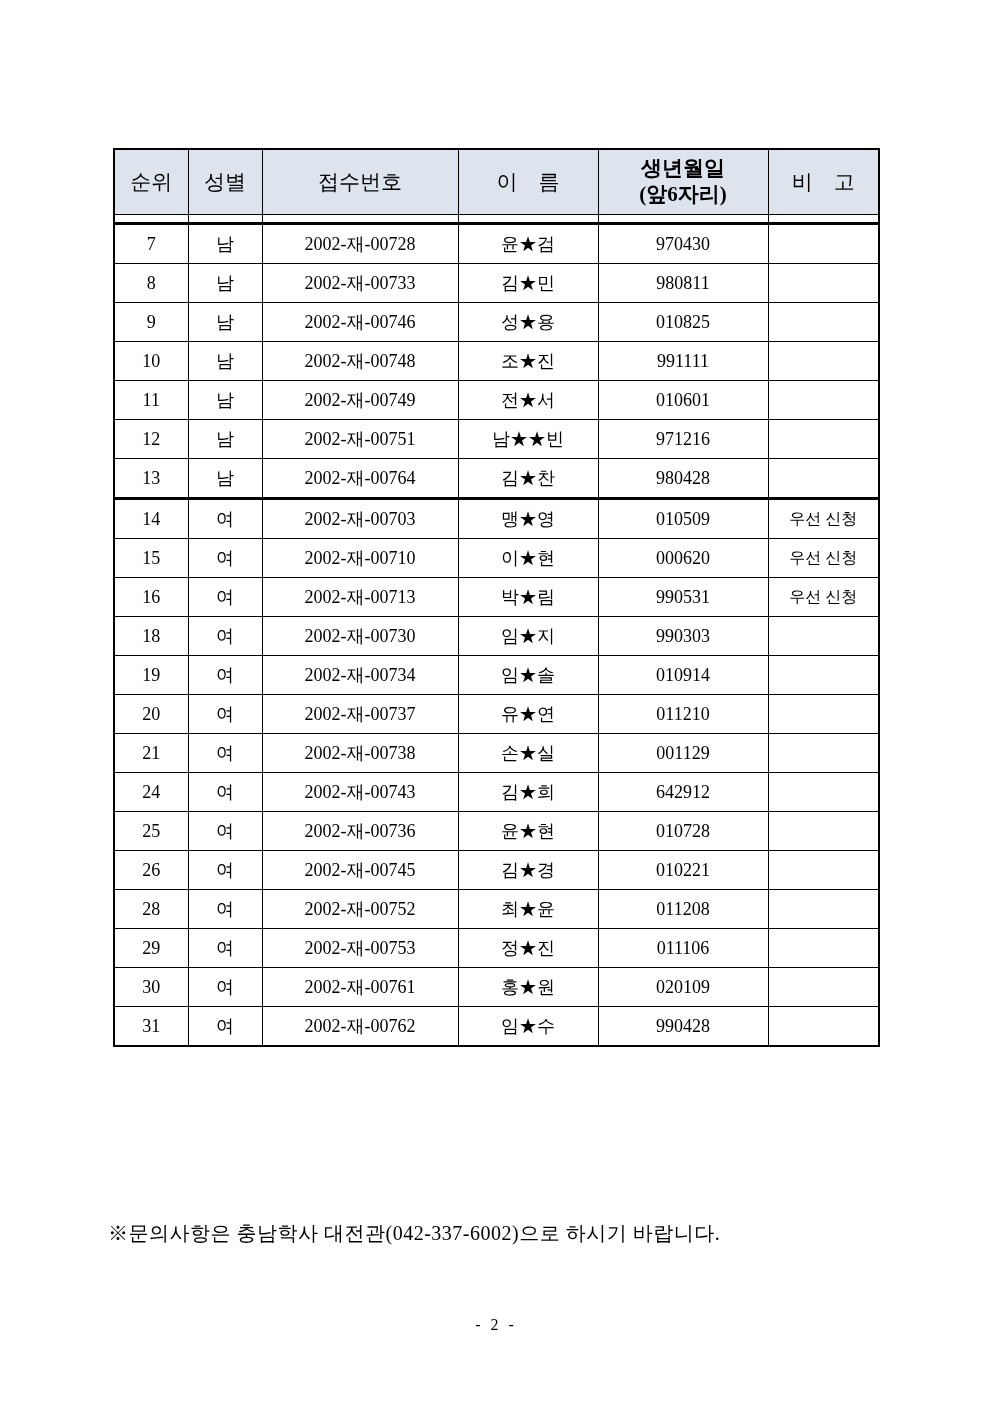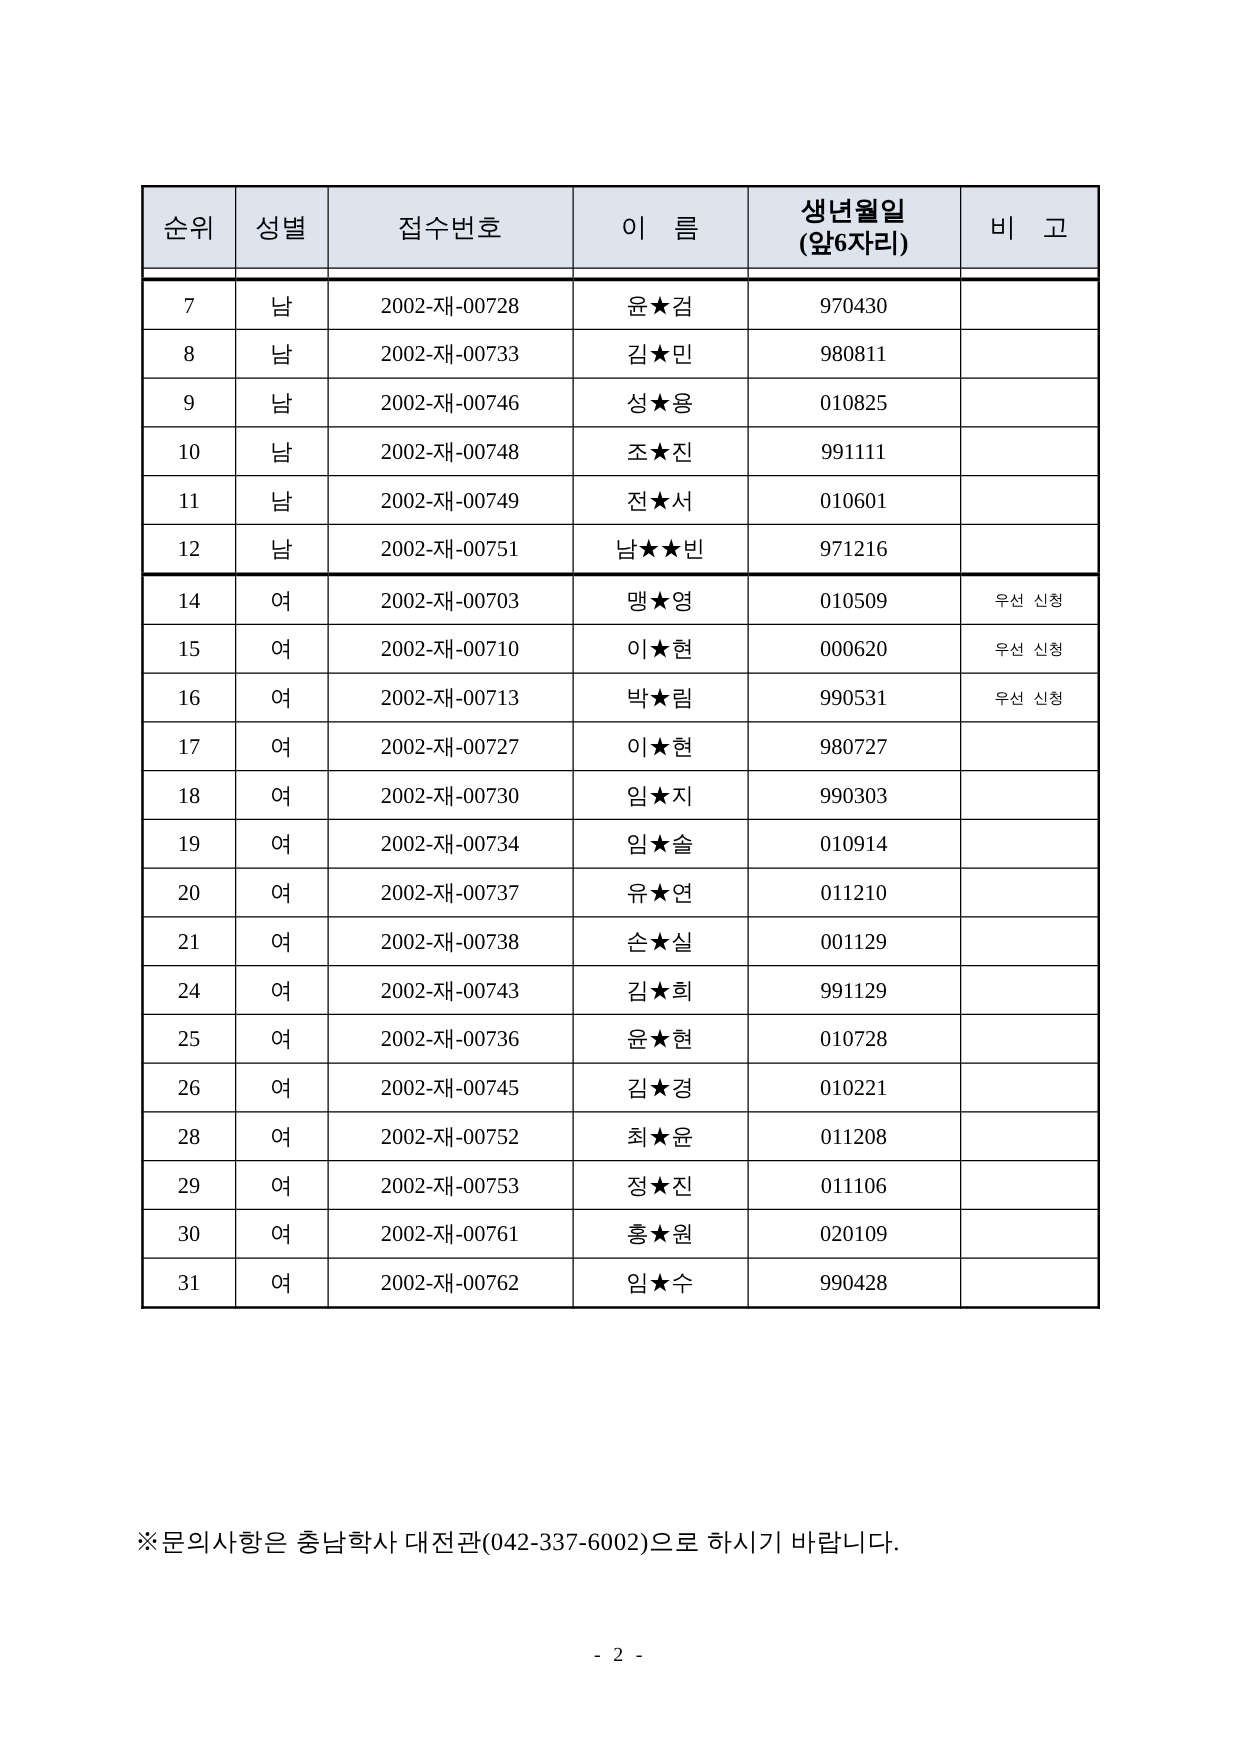--- a/index.html
+++ b/index.html
@@ -54,22 +54,21 @@
     background:#ffffff;
     border-top:1px solid var(--border-color);
     border-bottom:3px solid var(--border-color);
   }
   .roster tbody td{
     height:38px;
     font-size:18px;
     background:#ffffff;
   }
   .roster tbody td.note{
-    font-size:12px;
-    font-family:Liberation Mono, monospace;
+    font-size:16px;
   }
   .roster tbody tr.group-start td{
     border-top:3px solid var(--border-color);
   }
   .footnote{
     position:absolute;
     left:108px;
     top:1220px;
     width:800px;
     font-size:20px;
@@ -171,20 +170,28 @@
 
     <tr>
       <td>12</td>
       <td>남</td>
       <td>2002-재-00751</td>
       <td>남★★빈</td>
       <td>971216</td>
       <td class="note"></td>
     </tr>
 
+    <tr>
+      <td>13</td>
+      <td>남</td>
+      <td>2002-재-00764</td>
+      <td>김★찬</td>
+      <td>980428</td>
+      <td class="note"></td>
+    </tr>
 
     <tr class="group-start">
       <td>14</td>
       <td>여</td>
       <td>2002-재-00703</td>
       <td>맹★영</td>
       <td>010509</td>
       <td class="note">우선 신청</td>
     </tr>
 
@@ -199,28 +206,20 @@
 
     <tr>
       <td>16</td>
       <td>여</td>
       <td>2002-재-00713</td>
       <td>박★림</td>
       <td>990531</td>
       <td class="note">우선 신청</td>
     </tr>
 
-    <tr>
-      <td>17</td>
-      <td>여</td>
-      <td>2002-재-00727</td>
-      <td>이★현</td>
-      <td>980727</td>
-      <td class="note"></td>
-    </tr>
 
     <tr>
       <td>18</td>
       <td>여</td>
       <td>2002-재-00730</td>
       <td>임★지</td>
       <td>990303</td>
       <td class="note"></td>
     </tr>
 
@@ -251,21 +250,21 @@
       <td class="note"></td>
     </tr>
 
 
 
     <tr>
       <td>24</td>
       <td>여</td>
       <td>2002-재-00743</td>
       <td>김★희</td>
-      <td>991129</td>
+      <td>642912</td>
       <td class="note"></td>
     </tr>
 
     <tr>
       <td>25</td>
       <td>여</td>
       <td>2002-재-00736</td>
       <td>윤★현</td>
       <td>010728</td>
       <td class="note"></td>

